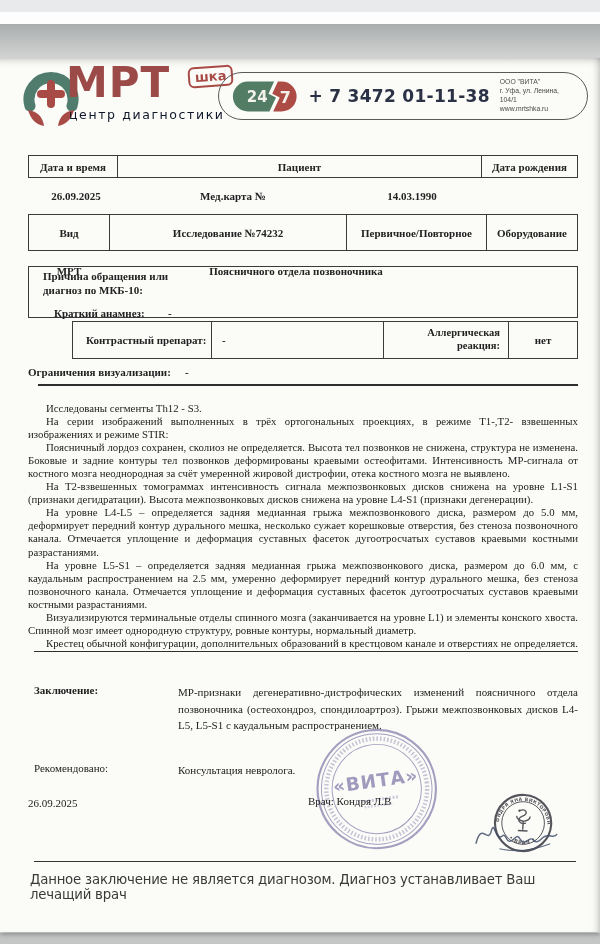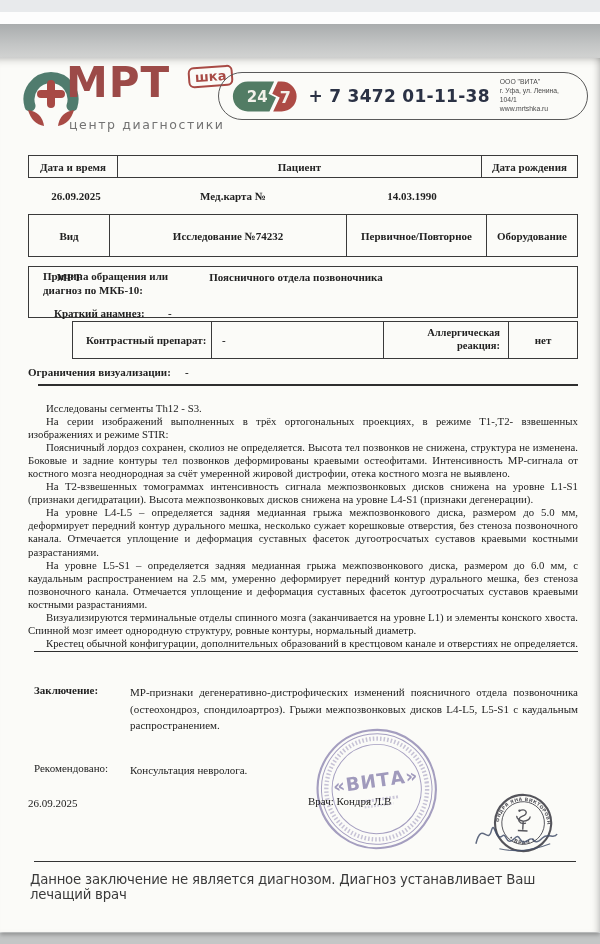--- a/index.html
+++ b/index.html
@@ -15,37 +15,37 @@
 
   
   .logo-icon{position:absolute;left:22px;top:8px;}
   .logo-text{position:absolute;left:66px;top:4px;width:200px;}
   .brand{font-family:"DejaVu Sans","Liberation Sans",sans-serif;font-weight:bold;
          font-size:42px;line-height:42px;color:#9c4a48;letter-spacing:1px;}
   .brand-suffix{position:absolute;left:122px;top:4px;border:2.5px solid #a84a45;border-radius:6px;
          color:#a84a45;font-family:"DejaVu Sans",sans-serif;font-weight:bold;font-size:13px;
          padding:1px 5px;transform:rotate(-4deg);background:#fbfbf8;}
   .logo-sub{font-family:"DejaVu Sans","Liberation Sans",sans-serif;font-size:12.5px;
-         letter-spacing:1.6px;color:#737373;margin-top:13px;margin-left:3px;font-weight:500;}
+         letter-spacing:1.6px;color:#0f172a;margin-top:3px;margin-left:3px;font-weight:500;}
   .pill{position:absolute;left:218px;top:14px;width:370px;height:48px;border:1.6px solid #5a5a5a;
         border-radius:26px;display:flex;align-items:center;gap:10px;padding:0 10px 0 12px;box-sizing:border-box;}
   .phone{font-family:"DejaVu Sans","Liberation Sans",sans-serif;font-weight:bold;
          font-size:17px;color:#2b3245;letter-spacing:.3px;white-space:nowrap;}
   .company{margin-left:auto;font-family:"Liberation Sans",sans-serif;font-size:6.8px;
            line-height:1.3;color:#4a4a4a;text-align:left;padding-right:2px;}
 
   
   .tbl{position:absolute;left:28px;right:22px;font-weight:bold;font-size:11px;}
   .grid{display:grid;}
   .cell{display:flex;align-items:center;justify-content:center;text-align:center;box-sizing:border-box;}
   .b{border:1.2px solid #3a3a3a;}
   .b + .b{border-left:0;}
   .r1{grid-template-columns:90px 1fr 96px;height:23px;}
   .r2{grid-template-columns:96px 1fr 140px 96px;height:26px;}
-  .r3{grid-template-columns:82px 237px 1fr 91px;height:43px;}
+  .r3{grid-template-columns:82px 237px 1fr 91px;height:37px;}
   .r4{grid-template-columns:82px 1fr 96px;min-height:30px;margin-top:5px;}
   .r2 .cell,.r4 .cell{border:0;}
   .gapr{height:5px;}
   .small2{font-size:10px;line-height:1.15;}
 
   
   .reason-box{position:absolute;left:28px;right:22px;top:208px;height:52px;border:1.2px solid #3a3a3a;
               font-weight:bold;font-size:11px;box-sizing:border-box;padding:3px 0 0 14px;white-space:pre-line;line-height:1.25;}
   .label-line{position:absolute;font-weight:bold;font-size:11px;}
   .dash-val{position:absolute;font-weight:bold;font-size:11px;}
@@ -59,21 +59,21 @@
 
   .hr1{position:absolute;left:38px;right:22px;top:326px;border-top:2px solid #2f2f2f;}
   .hr2{position:absolute;left:34px;right:22px;top:593px;border-top:1.7px solid #2f2f2f;}
   .hr3{position:absolute;left:34px;right:24px;top:803px;border-top:1.8px solid #333;}
 
   
   .findings{position:absolute;left:28px;right:22px;top:344px;height:248px;overflow:hidden;}
   .findings p{margin:0;font-size:10.8px;line-height:13.05px;text-align:justify;text-indent:18px;}
 
   
-  .twocol{position:absolute;left:34px;right:22px;display:grid;grid-template-columns:96px 1fr;column-gap:0;}
+  .twocol{position:absolute;left:34px;right:22px;display:grid;grid-template-columns:96px 1fr;column-gap:0;gap:48px;}
   .twocol .lbl{font-weight:bold;font-size:11px;}
   .twocol .txt{font-size:11px;line-height:16.5px;text-align:justify;}
   .reco .lbl{font-weight:normal;}
   .reco .txt{text-align:left;}
 
   .f-date{position:absolute;left:28px;top:739px;font-size:11px;}
   .f-doctor{position:absolute;left:308px;top:737px;font-size:11px;z-index:3;}
   .disclaimer{position:absolute;left:30px;right:12px;top:814px;
       font-family:"DejaVu Sans","Liberation Sans",sans-serif;font-size:13.3px;color:#3a3a3a;letter-spacing:-.2px;}
 

